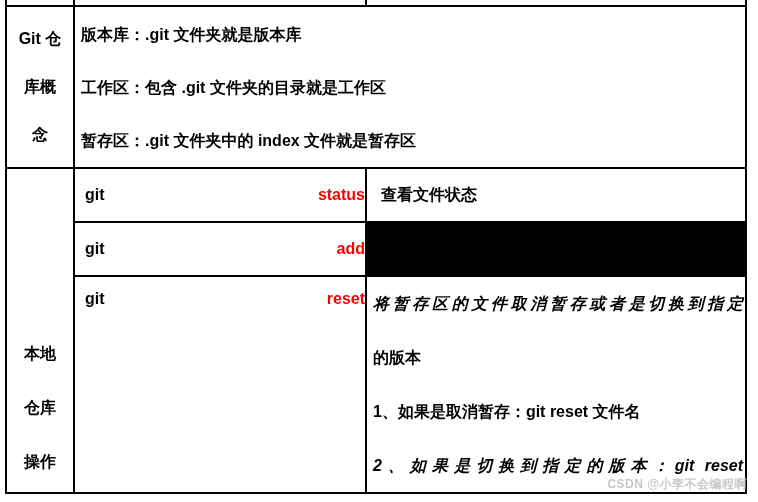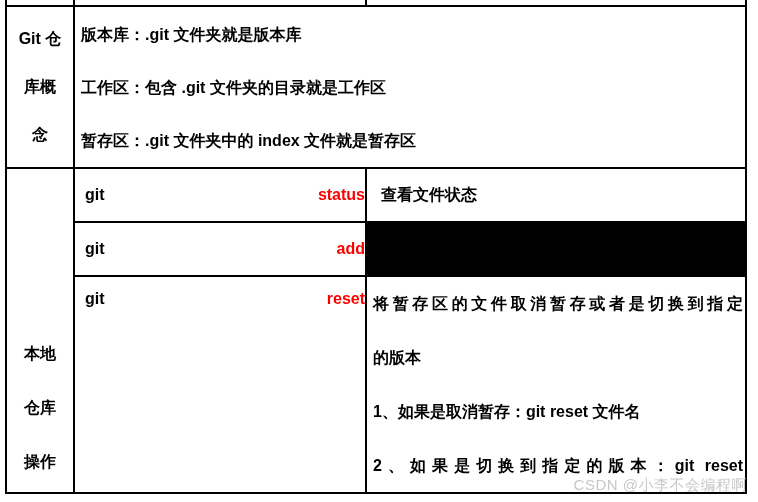--- a/index.html
+++ b/index.html
@@ -98,27 +98,28 @@
     display: flex;
     flex-direction: column;
     justify-content: center;
     padding: 0 2px 0 6px;
     line-height: 54px;
   }
   .desc-line { width: 100%; }
   .justify-line {
     text-align: justify;
     text-align-last: justify;
+    font-style: italic;
   }
   .watermark {
     position: absolute;
     right: 11px;
     top: 476px;
-    font-weight: normal;
-    font-size: 15px;
+    font-weight: bold;
+    font-size: 12px;
     letter-spacing: 0.5px;
     color: #c8c8c8;
     white-space: nowrap;
     z-index: 2;
   }
 </style>
 </head>
 <body>
 
 <div class="page">

